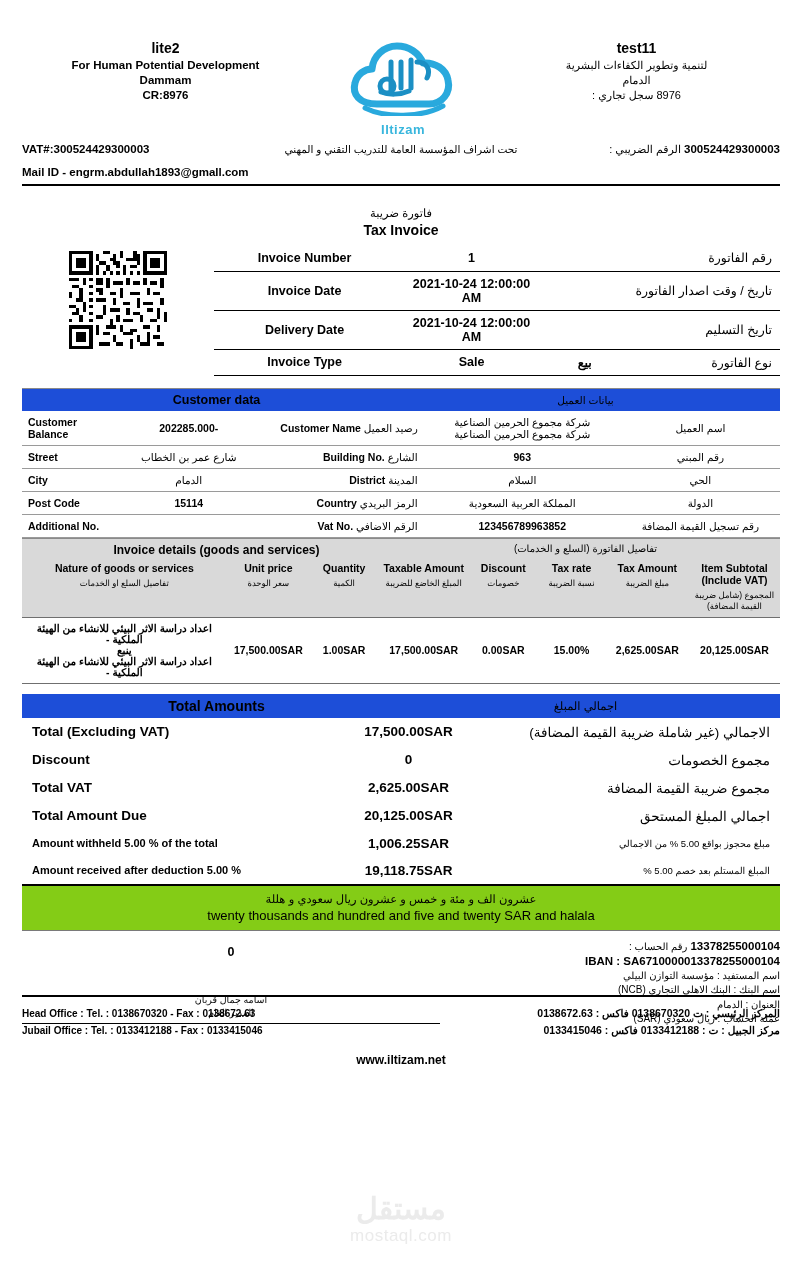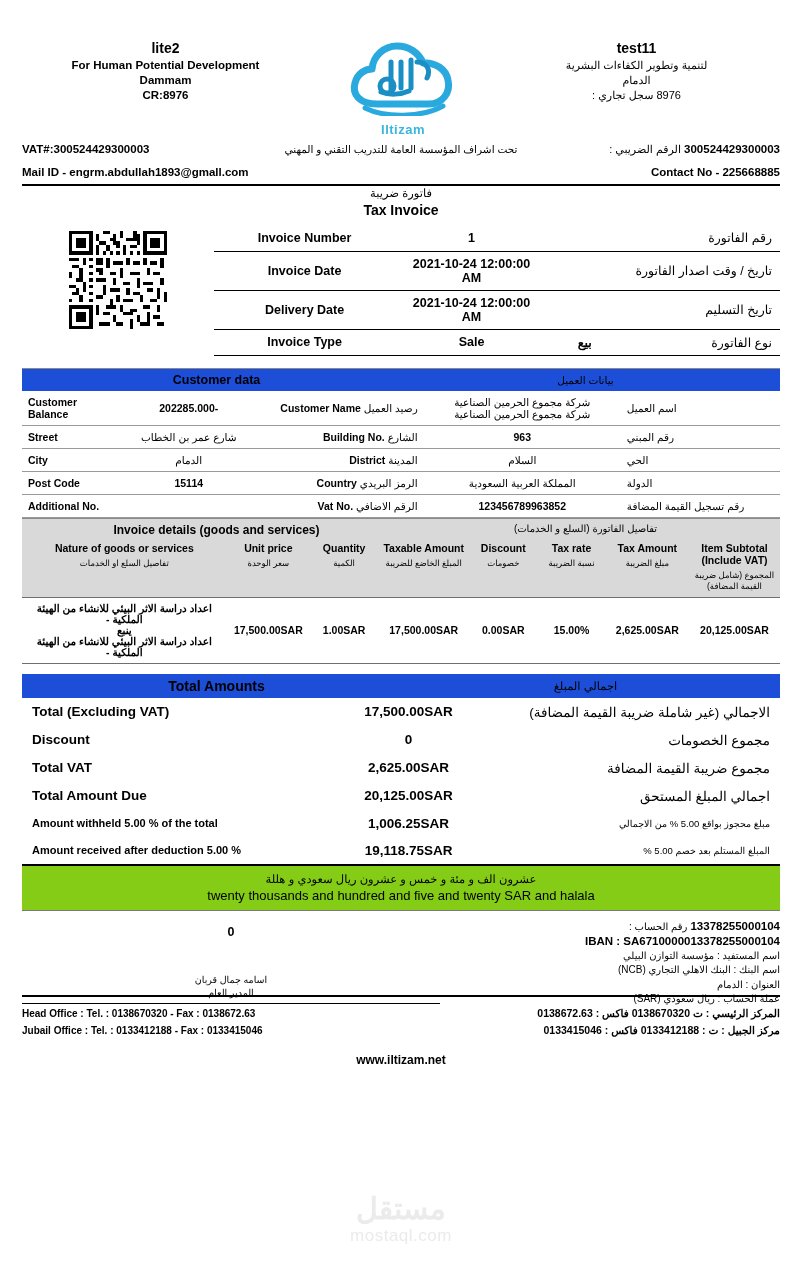--- a/index.html
+++ b/index.html
@@ -44,21 +44,21 @@
 
   .hdr-row3 {
     display: flex; align-items: flex-start;
     margin-top: 10px; padding-bottom: 6px;
   }
   .hdr-row3 > div { flex: 1 1 0; font-size: 11.5px; font-weight: bold; }
   .hdr-row3 .r { text-align: right; }
   .rule-thick { border-top: 2.5px solid #000; }
 
   
-  .title-block { text-align: center; margin-top: 0; }
+  .title-block { text-align: center; margin-top: 20px; }
   .title-ar { font-size: 11.5px; line-height: 15px; direction: rtl; }
   .title-en { font-size: 14px; font-weight: bold; line-height: 18px; }
 
   
   .meta-area { display: flex; align-items: flex-start; margin-top: 6px; }
   .qr-box { flex: 0 0 192px; display: flex; justify-content: center; padding-top: 6px; }
   .qr { width: 98px; height: 98px; }
   .meta-table { flex: 1 1 auto; border-collapse: collapse; width: 100%; }
   .meta-table td {
     border-bottom: 1.5px solid #000;
@@ -90,21 +90,21 @@
     font-size: 10.5px;
     vertical-align: middle;
   }
   .c-en-lbl { font-weight: bold; font-size: 10.5px; width: 13%; }
   .c-val-l  { font-weight: bold; font-size: 10.5px; text-align: center; width: 18%; }
   .c-val-l-ar { font-size: 10px; text-align: center; width: 18%; direction: rtl; }
   .c-mid    { text-align: right; width: 22%; direction: rtl; font-size: 10px; }
   .c-mid b  { font-size: 10.5px; direction: ltr; display: inline-block; }
   .c-val-r  { text-align: center; width: 26%; font-size: 10px; direction: rtl; }
   .c-val-r.num { font-weight: bold; font-size: 10.5px; direction: ltr; }
-  .c-ar-lbl { text-align: left; width: 21%; direction: rtl; font-size: 10px; }
+  .c-ar-lbl { text-align: center; width: 21%; direction: rtl; font-size: 10px; }
 
   
   .det-head { background: #d9d9d9; border-top: 1px solid #8a8a8a; }
   .det-head-top { display: flex; padding: 4px 10px 2px; }
   .det-head-top .en { flex: 1 1 0; text-align: center; font-size: 12px; font-weight: bold; }
   .det-head-top .ar { flex: 1 1 0; text-align: center; font-size: 10px; direction: rtl; }
   .det-table { width: 100%; border-collapse: collapse; }
   .det-table th {
     background: #d9d9d9; padding: 3px 2px 5px;
     font-size: 10.5px; font-weight: bold; text-align: center;
@@ -211,21 +211,20 @@
     <div class="vat-left">VAT#:300524429300003</div>
     <div class="vat-mid">تحت اشراف المؤسسة العامة للتدريب التقني و المهني</div>
     <div class="vat-right">
       <b>300524429300003</b>
       <span>الرقم الضريبي :</span>
     </div>
   </div>
 
   <div class="hdr-row3">
     <div>Mail ID - engrm.abdullah1893@gmall.com</div>
-    <div class="r">Contact No - 225668885</div>
   </div>
   <div class="rule-thick"></div>
 
   <div class="title-block">
     <div class="title-ar">فاتورة ضريبة</div>
     <div class="title-en">Tax Invoice</div>
   </div>
 
   <div class="meta-area">
     <div class="qr-box">

